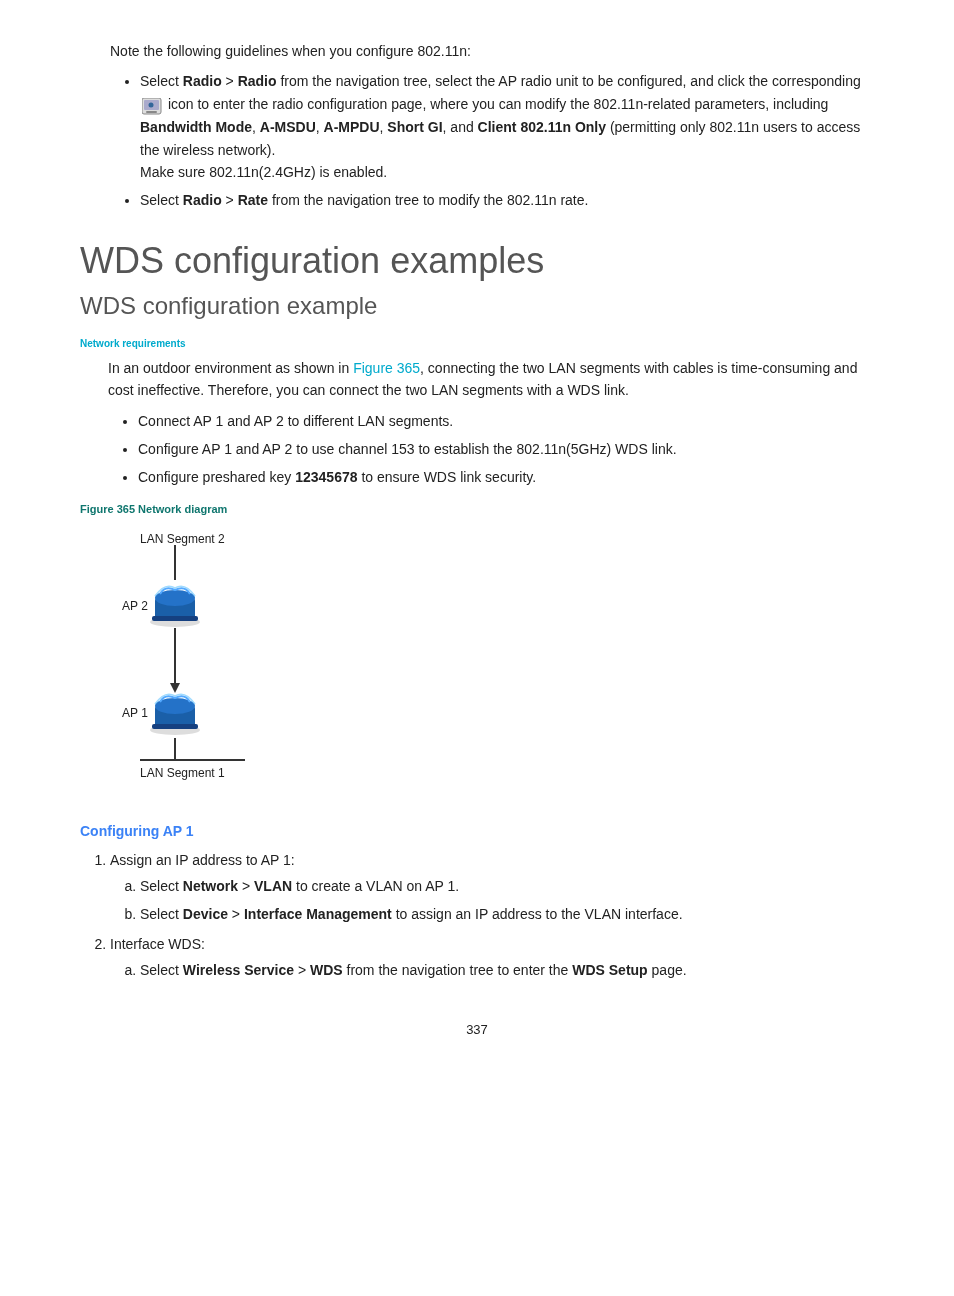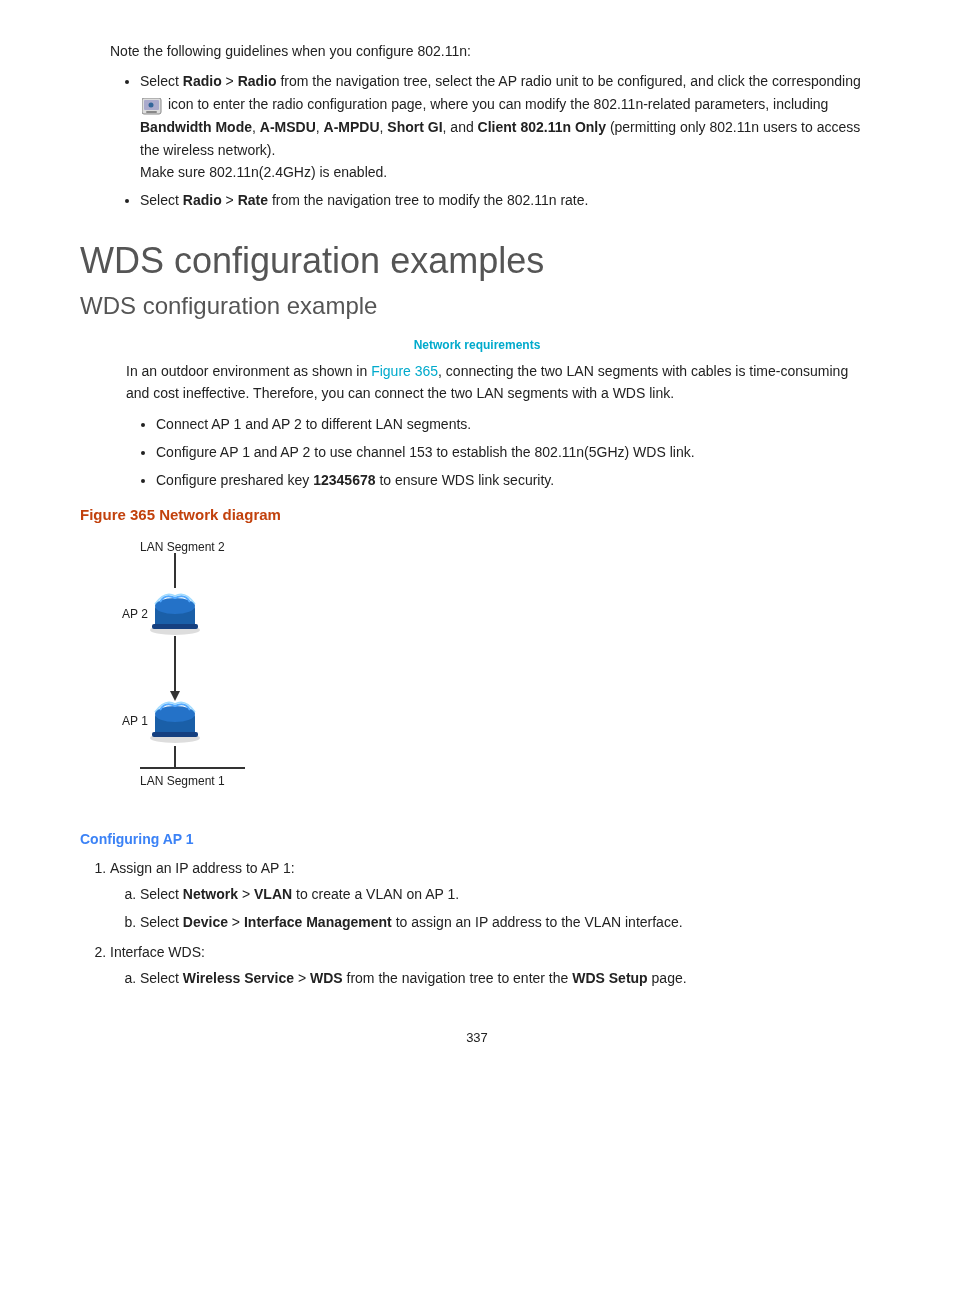--- a/index.html
+++ b/index.html
@@ -46,29 +46,28 @@
 
     .wds-sub-title {
       font-size: 24px;
       color: #555;
       font-weight: 300;
       margin: 4px 0 18px 0;
     }
 
     .network-req-heading {
       color: #00aacc;
-      font-size: 12px;
-      font-weight: bold;
-      margin-bottom: 8px;
-      text-align: center;
+      font-size: 10px;
+      font-weight: bold;
+      margin-bottom: 8px;
     }
 
     .figure-heading {
-      color: #c2410c;
-      font-size: 15px;
+      color: #0f766e;
+      font-size: 11px;
       font-weight: bold;
       margin: 14px 0 10px 0;
     }
 
     .figure-container {
       margin: 10px 0 28px 30px;
     }
 
     .configuring-heading {
       color: #3b82f6;
@@ -150,21 +149,21 @@
     </ul>
   </div>
 </div>
 
 <h1 class="wds-main-title">WDS configuration examples</h1>
 
 <h2 class="wds-sub-title">WDS configuration example</h2>
 
 <div>
   <div class="network-req-heading">Network requirements</div>
-  <div style="margin-left: 46px;">
+  <div style="margin-left: 28px;">
     <p class="section-text">
       In an outdoor environment as shown in <a class="cyan-link">Figure 365</a>, connecting the two LAN segments with cables is time-consuming and cost ineffective. Therefore, you can connect the two LAN segments with a WDS link.
     </p>
     <ul class="bullet-list">
       <li>Connect AP 1 and AP 2 to different LAN segments.</li>
       <li>Configure AP 1 and AP 2 to use channel 153 to establish the 802.11n(5GHz) WDS link.</li>
       <li>
         Configure preshared key <b>12345678</b> to ensure WDS link security.
       </li>
     </ul>

